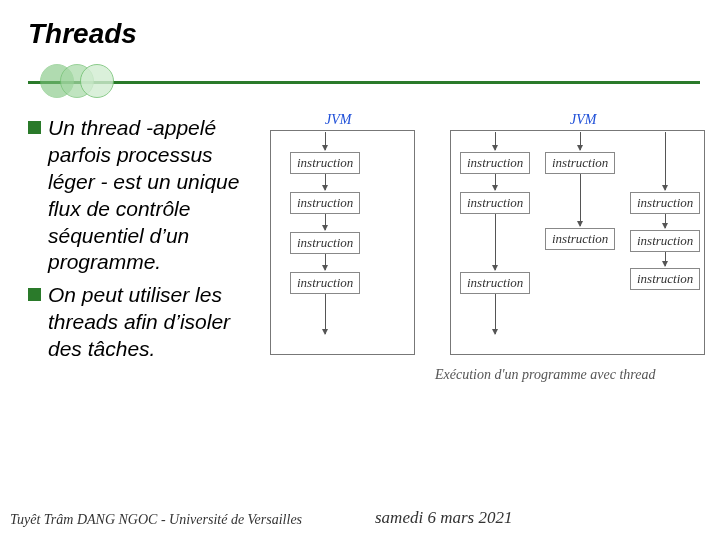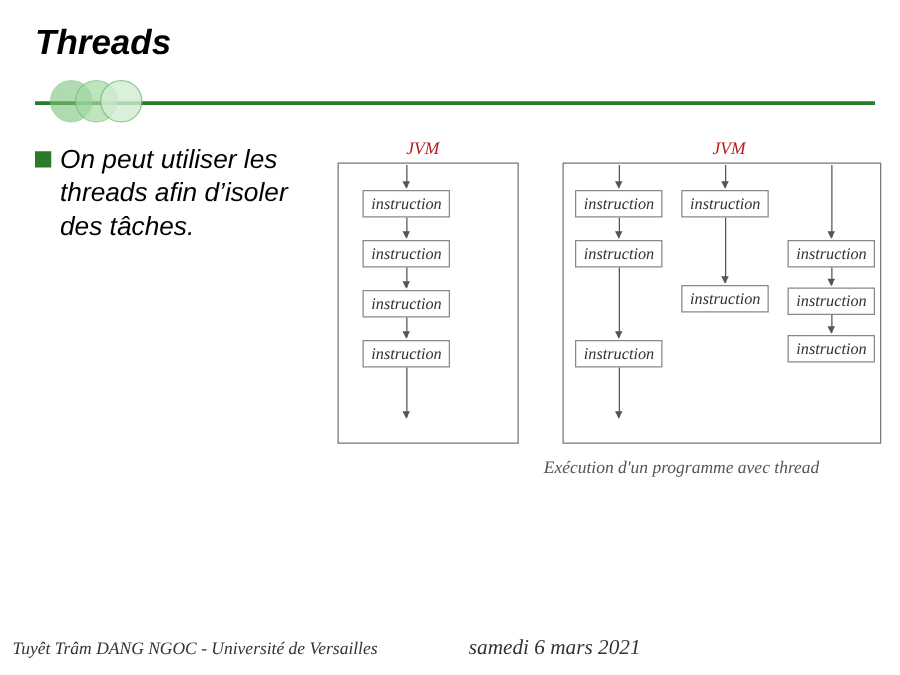--- a/index.html
+++ b/index.html
@@ -83,21 +83,21 @@
     color: #333;
   }
   .jvm-box {
     position: absolute;
     border: 1px solid #777;
     background: #fff;
   }
   .jvm-label {
     position: absolute;
     font-size: 14px;
-    color: #b91c1c;
+    color: #1d4ed8;
   }
   .instr {
     position: absolute;
     border: 1px solid #888;
     padding: 2px 6px;
     font-size: 13px;
     background: #fff;
     color: #333;
   }
   .arrow-v {
@@ -145,20 +145,26 @@
 <div class="rule">
     <div class="line"></div>
   </div>
 <div class="circles">
   <div class="c c1"></div>
     <div class="c c2"></div>
     <div class="c c3"></div>
 </div>
 
 <div class="content">
+  <div class="bullet-item">
+    <span class="sq"></span>
+    <span class="bullet-text">
+      <span>Un </span><i>thread</i><span> -appelé parfois </span><i>processus léger</i><span> - est un unique flux de contrôle séquentiel d’un programme.</span>
+    </span>
+  </div>
   <div class="bullet-item">
     <span class="sq"></span>
     <span class="bullet-text">
       <span>On peut utiliser les threads afin d’isoler des tâches.</span>
     </span>
   </div>
 </div>
 
 <div class="diagram-area">
 

